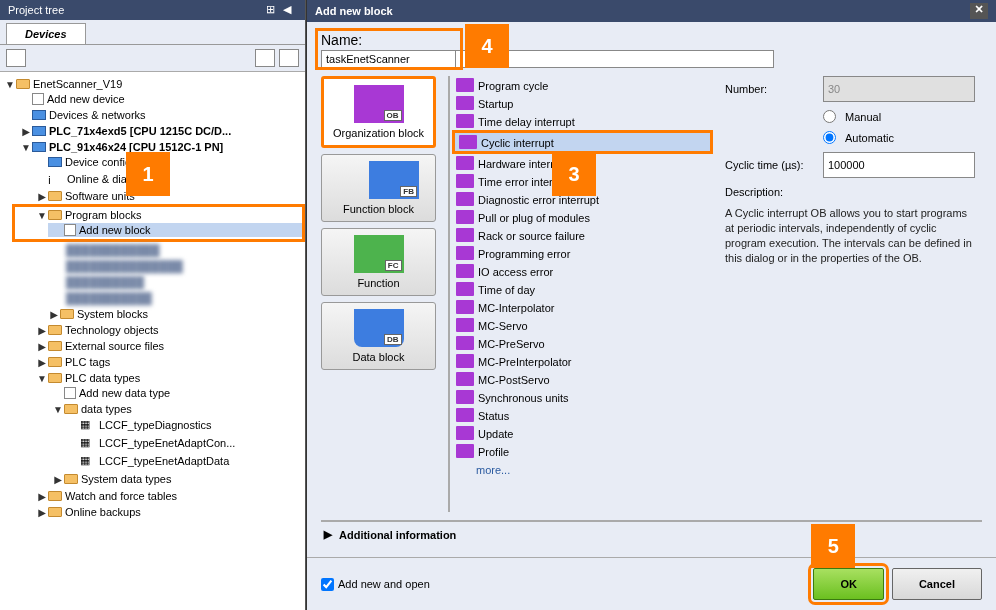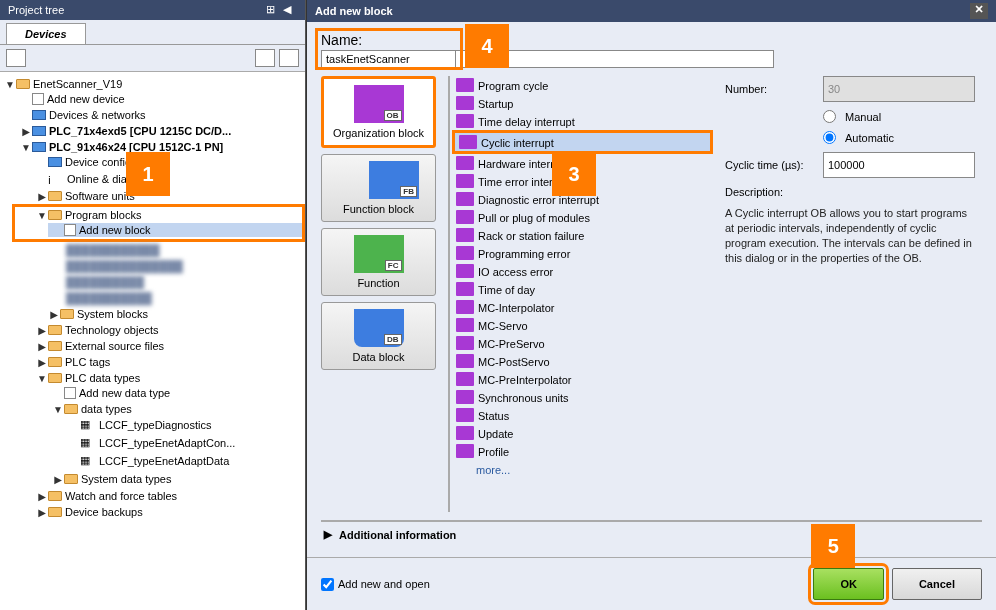--- a/index.html
+++ b/index.html
@@ -281,21 +281,21 @@
                   <div class="node">
                     <span class="expand">▶</span>
                     <span class="icon folder-icon"></span>
                     <span>Watch and force tables</span>
                   </div>
                 </li>
               <li>
                   <div class="node">
                     <span class="expand">▶</span>
                     <span class="icon folder-icon"></span>
-                    <span>Device backups</span>
+                    <span>Online backups</span>
                   </div>
                 </li>
             </ul>
           </li>
         </ul>
       </li>
     </ul>
   </div>
 </div>
 
@@ -375,21 +375,21 @@
         <div class="ob-item">
             <span class="ob-icon"></span>
             <span>Diagnostic error interrupt</span>
           </div>
         <div class="ob-item">
             <span class="ob-icon"></span>
             <span>Pull or plug of modules</span>
           </div>
         <div class="ob-item">
             <span class="ob-icon"></span>
-            <span>Rack or station failure</span>
+            <span>Rack or source failure</span>
           </div>
         <div class="ob-item">
             <span class="ob-icon"></span>
             <span>Programming error</span>
           </div>
         <div class="ob-item">
             <span class="ob-icon"></span>
             <span>IO access error</span>
           </div>
         <div class="ob-item">
@@ -403,25 +403,25 @@
         <div class="ob-item">
             <span class="ob-icon"></span>
             <span>MC-Servo</span>
           </div>
         <div class="ob-item">
             <span class="ob-icon"></span>
             <span>MC-PreServo</span>
           </div>
         <div class="ob-item">
             <span class="ob-icon"></span>
+            <span>MC-PreInterpolator</span>
+          </div>
+        <div class="ob-item">
+            <span class="ob-icon"></span>
             <span>MC-PostServo</span>
-          </div>
-        <div class="ob-item">
-            <span class="ob-icon"></span>
-            <span>MC-PreInterpolator</span>
           </div>
         <div class="ob-item">
             <span class="ob-icon"></span>
             <span>Synchronous units</span>
           </div>
         <div class="ob-item">
             <span class="ob-icon"></span>
             <span>Status</span>
           </div>
         <div class="ob-item">

